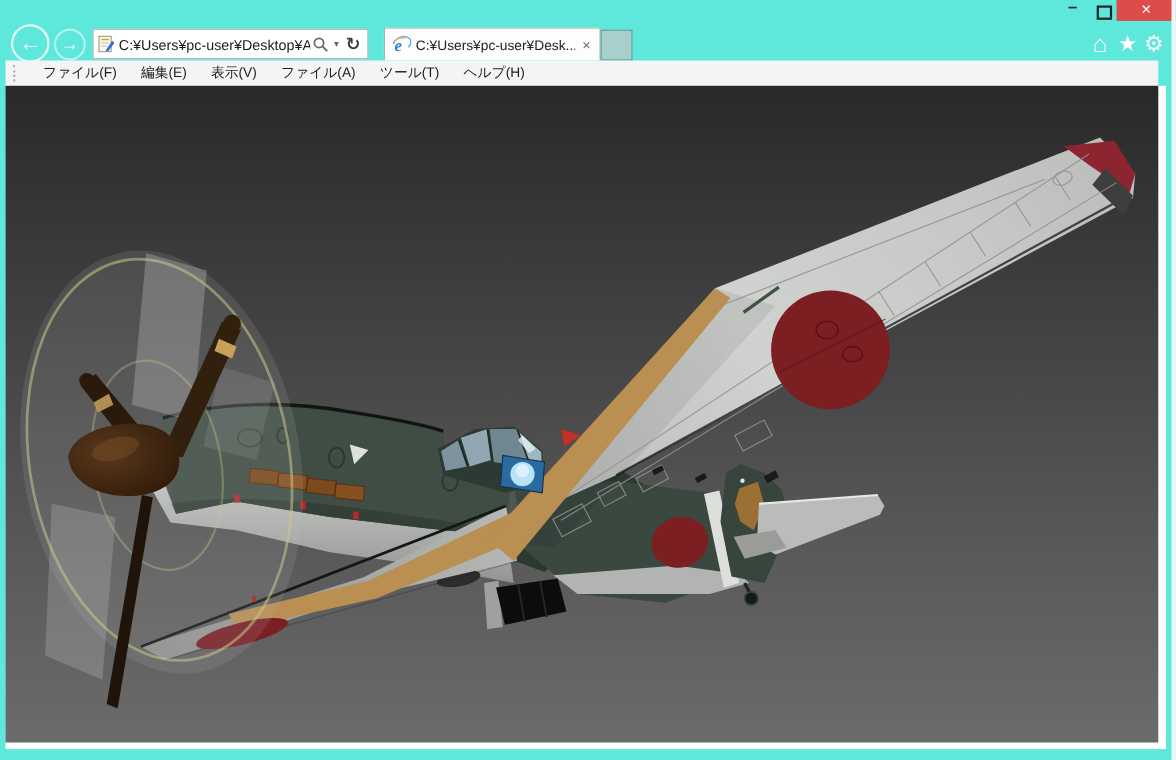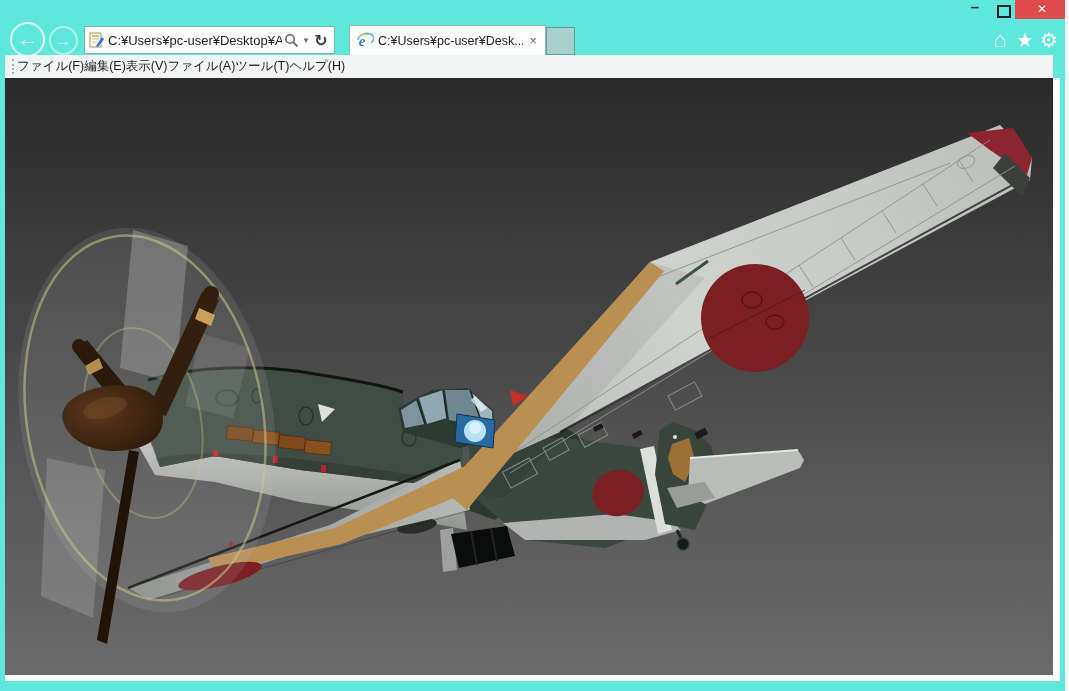--- a/index.html
+++ b/index.html
@@ -38,21 +38,21 @@
   .newtab{left:546px;top:27px;width:29px;height:28px;background:#a8cfcb;border:1px solid #5aa09a;box-sizing:border-box;}
 
   .hdr-ico{top:28px;width:24px;height:24px;color:#fdfefe;font-size:20px;text-align:center;line-height:24px;}
   .ico-home{left:988px;font-size:22px;}
   .ico-star{left:1013px;}
   .ico-gear{left:1037px;}
 
   
   .menubar{left:5px;top:55px;width:1048px;height:23px;background:#f3f5f4;display:flex;align-items:center;}
   .menugrip{width:3px;height:15px;margin-left:7px;border-left:2px dotted #a9b4b2;}
-  .menu-item{font-size:12.5px;color:#1b1b1b;white-space:nowrap;}
+  .menu-item{font-size:12.5px;color:#1b1b1b;margin-left:22px;white-space:nowrap;}
 
   
   .page-white{left:5px;top:78px;width:1055px;height:603px;background:#ffffff;}
   .viewport{left:5px;top:78px;width:1048px;height:597px;
             background:linear-gradient(#292929,#3c3c3c 28%,#575757 68%,#6b6b6b);}
   .viewport svg{position:absolute;left:0;top:0;}
 </style>
 </head>
 <body>
 

